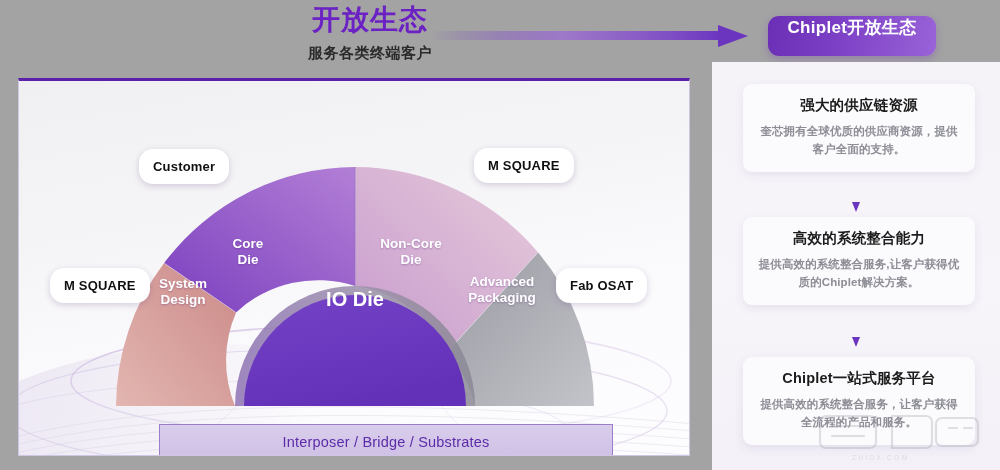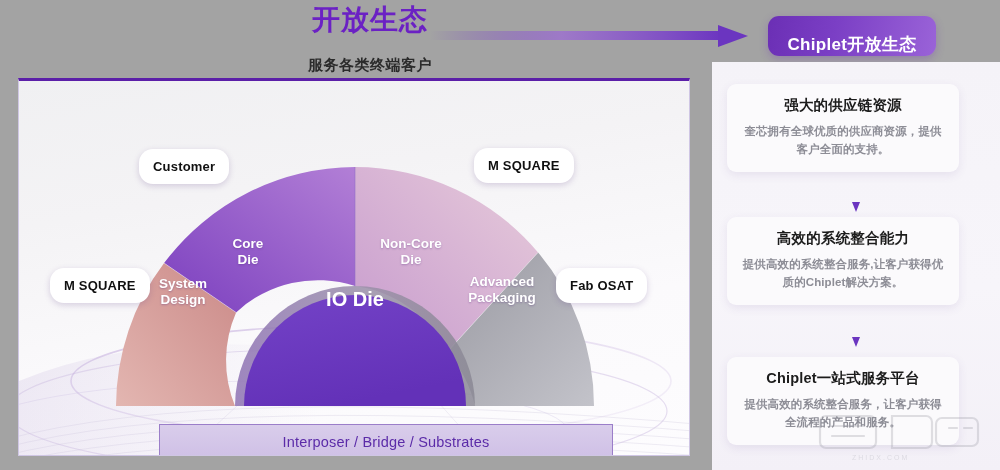--- a/index.html
+++ b/index.html
@@ -11,33 +11,33 @@
   }
   #stage{position:absolute;left:0;top:0;width:1000px;height:470px;overflow:hidden;background:#a3a3a3;}
 
   
   .hdr{position:absolute;left:255px;top:4px;width:230px;text-align:center;}
   .hdr-title{
     font-size:28px;font-weight:bold;letter-spacing:1px;
     color:#6B21C4;line-height:1.15;
   }
   .hdr-sub{
-    margin-top:20px;font-size:15px;font-weight:bold;color:#2b2b2b;
+    margin-top:8px;font-size:15px;font-weight:bold;color:#2b2b2b;
     letter-spacing:.5px;line-height:1.2;
   }
 
   .big-arrow{position:absolute;left:430px;top:25px;width:318px;height:22px;}
 
   
   .badge{
     position:absolute;left:768px;top:16px;width:168px;height:40px;
     border-radius:11px;
     background:linear-gradient(100deg,#6B2FB5 0%,#7B3FC5 40%,#9A63D8 100%);
     box-shadow:0 3px 8px rgba(110,50,180,.30);
-    display:flex;align-items:flex-end;justify-content:center;
+    display:flex;align-items:flex-start;justify-content:center;
   }
   .badge span{color:#fff;font-size:17px;font-weight:bold;letter-spacing:.3px;}
 
   
   .panel{
     position:absolute;left:18px;top:78px;width:672px;height:378px;
     background:linear-gradient(170deg,#f0f0f2 0%,#f4f3f5 30%,#fbfafc 65%,#fdfcfe 100%);
     border:1px solid #cfc6e4;border-top:3px solid #5B1FA8;
     box-sizing:border-box;overflow:hidden;
   }
@@ -71,21 +71,21 @@
   }
   .interposer span{color:#5B2BA8;font-size:14.5px;font-weight:normal;letter-spacing:.2px;}
 
   
   .rpanel{
     position:absolute;left:712px;top:62px;width:288px;height:408px;
     background:linear-gradient(180deg,#f5f3f8 0%,#f7f5fa 55%,#f3f0f7 100%);
     overflow:hidden;
   }
   .card{
-    position:absolute;left:15px;width:232px;background:#fbfafc;
+    position:absolute;left:31px;width:232px;background:#fbfafc;
     border-radius:9px;box-shadow:0 3px 10px rgba(90,60,140,.10);
     box-sizing:border-box;padding:12px 14px 13px;text-align:center;
   }
   .card-title{font-size:14.5px;font-weight:bold;color:#1c1c1c;letter-spacing:.2px;line-height:1.25;}
   .card-body{margin-top:9px;font-size:11.5px;color:#8d8d96;line-height:1.55;letter-spacing:.1px;font-weight:bold;}
   .conn{position:absolute;left:50%;margin-left:-5px;width:10px;height:30px;}
 
   .watermark{
     position:absolute;right:6px;bottom:4px;width:176px;height:62px;
     opacity:.30;pointer-events:none;

